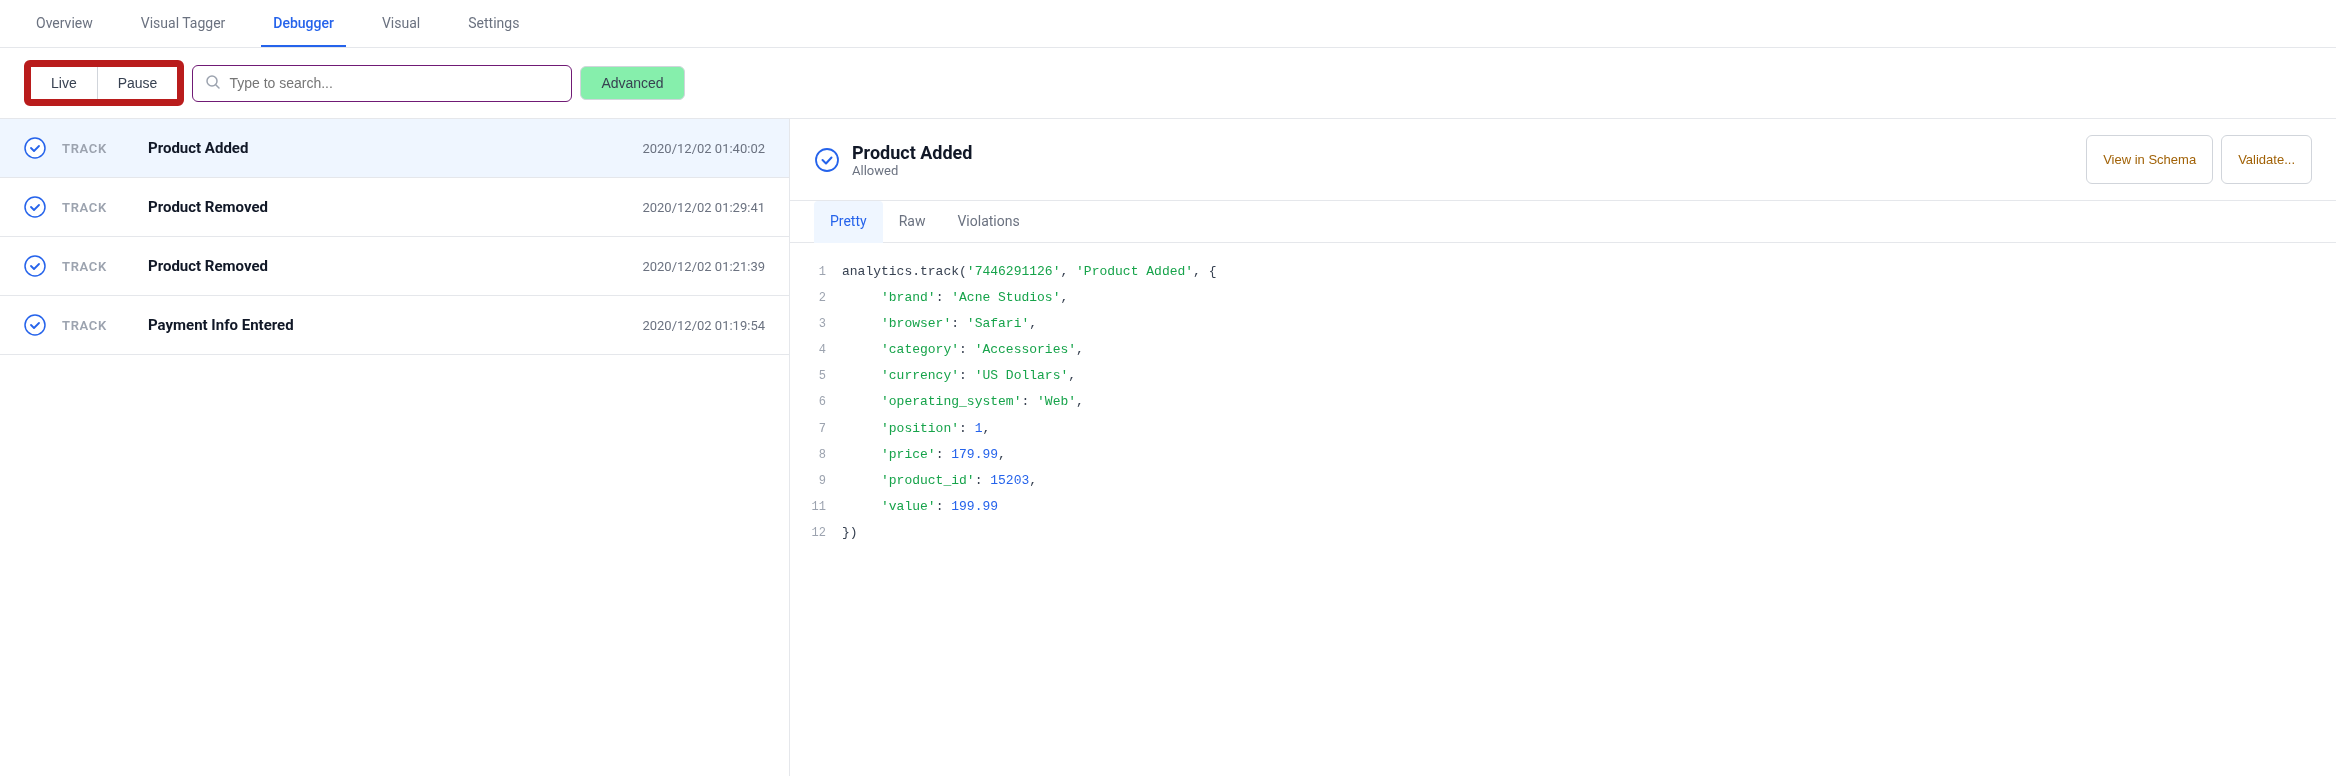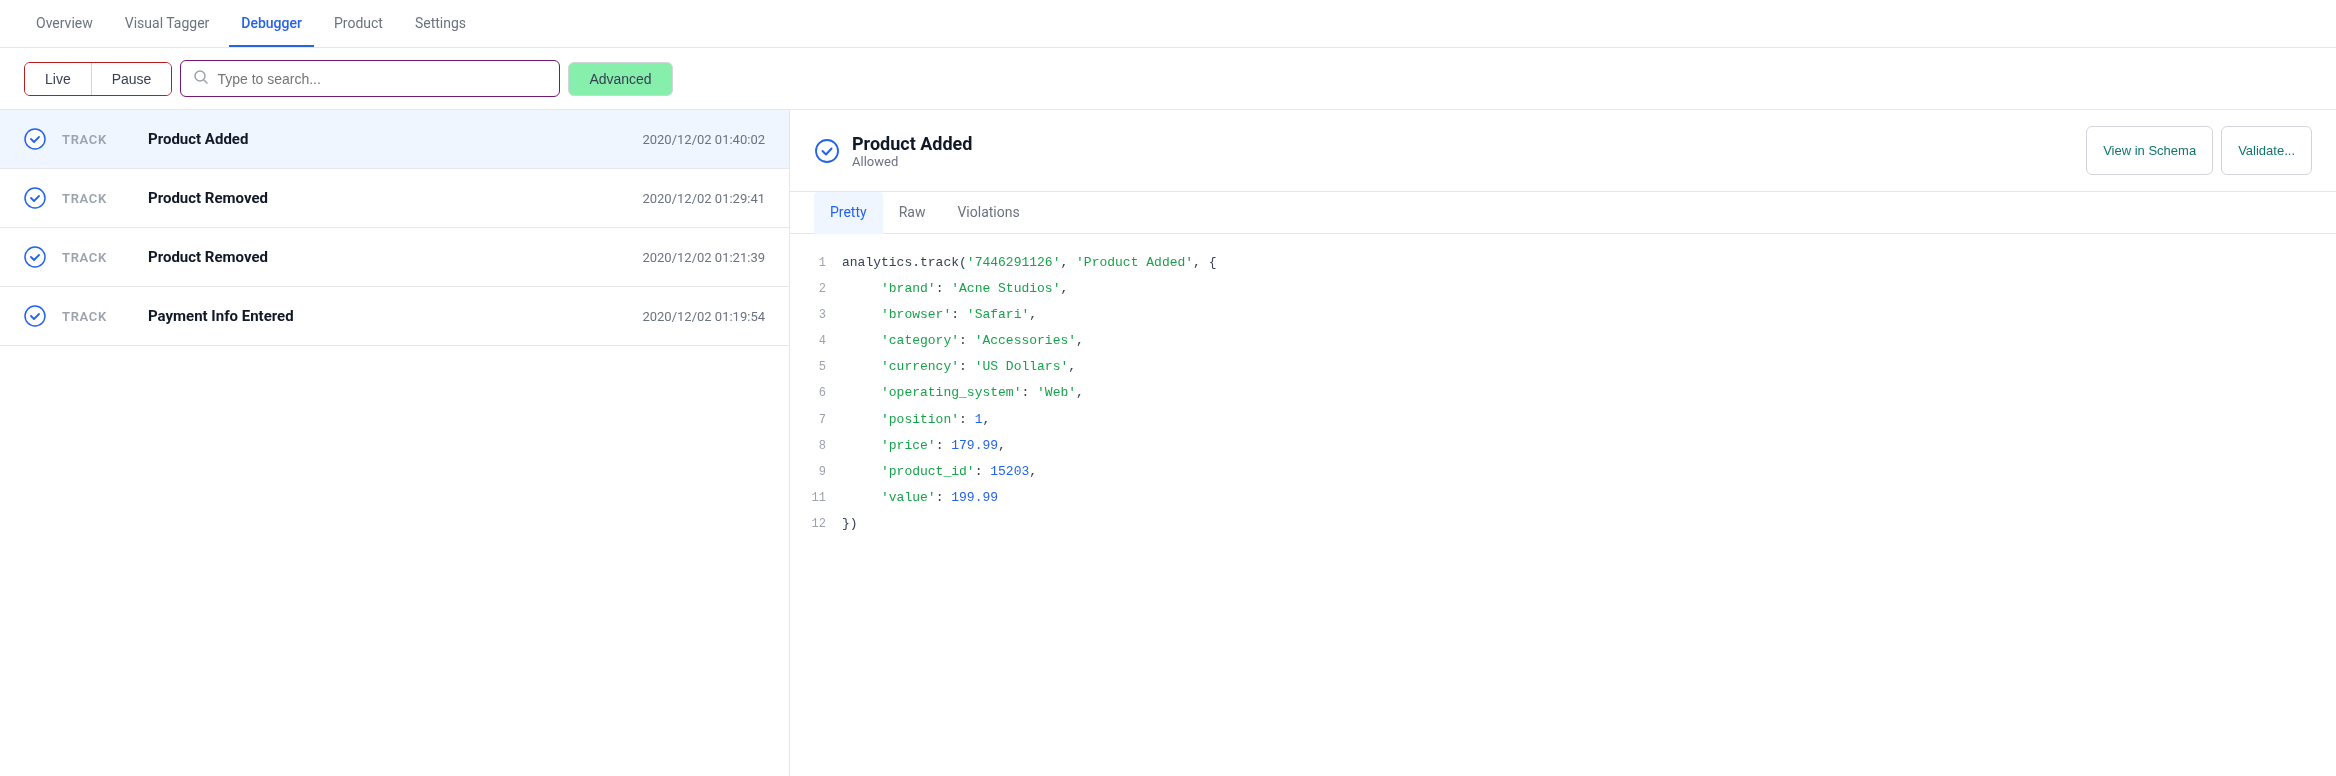--- a/index.html
+++ b/index.html
@@ -10,21 +10,21 @@
       font-size: 14px;
     }
 
     
     .top-nav {
       display: flex;
       align-items: center;
       border-bottom: 1px solid #e5e7eb;
       padding: 4px 24px;
       height: 48px;
-      gap: 8px;
+      gap: 24px;
     }
     .nav-item {
       padding: 14px 12px;
       cursor: pointer;
       color: #6b7280;
       font-size: 14px;
       border-bottom: 2px solid transparent;
       margin-bottom: -1px;
     }
     .nav-item.active {
@@ -37,21 +37,21 @@
     .toolbar {
       display: flex;
       align-items: center;
       padding: 12px 24px;
       gap: 8px;
       border-bottom: 1px solid #e5e7eb;
       background: #fff;
     }
     .btn-group {
       display: flex;
-      border: 1px solid #b91c1c;
+      border: 7px solid #b91c1c;
       border-radius: 6px;
       overflow: hidden;
     }
     .btn-group-item {
       padding: 8px 20px;
       background: #fff;
       border: none;
       cursor: pointer;
       font-size: 14px;
       color: #374151;
@@ -179,21 +179,21 @@
       display: flex;
       gap: 8px;
     }
     .btn-action {
       padding: 16px 16px;
       border: 1px solid #d1d5db;
       border-radius: 6px;
       background: #fff;
       cursor: pointer;
       font-size: 13px;
-      color: #0f766e;
+      color: #a16207;
       text-align: center;
     }
 
     
     .code-tabs {
       display: flex;
       align-items: center;
       padding: 0 24px;
       border-bottom: 1px solid #e5e7eb;
       gap: 0;
@@ -242,21 +242,21 @@
     .num { color: #2563eb; }
     .kw { color: #374151; }
   </style>
 </head>
 <body>
 
 <nav class="top-nav">
   <div class="nav-item">Overview</div>
   <div class="nav-item">Visual Tagger</div>
   <div class="nav-item active">Debugger</div>
-  <div class="nav-item">Product</div>
+  <div class="nav-item">Visual</div>
   <div class="nav-item">Settings</div>
 </nav>
 
 <div class="toolbar">
   <div class="btn-group">
     <button class="btn-group-item">Live</button>
     <button class="btn-group-item">Pause</button>
   </div>
   <div class="search-box">
     <span class="search-icon">

